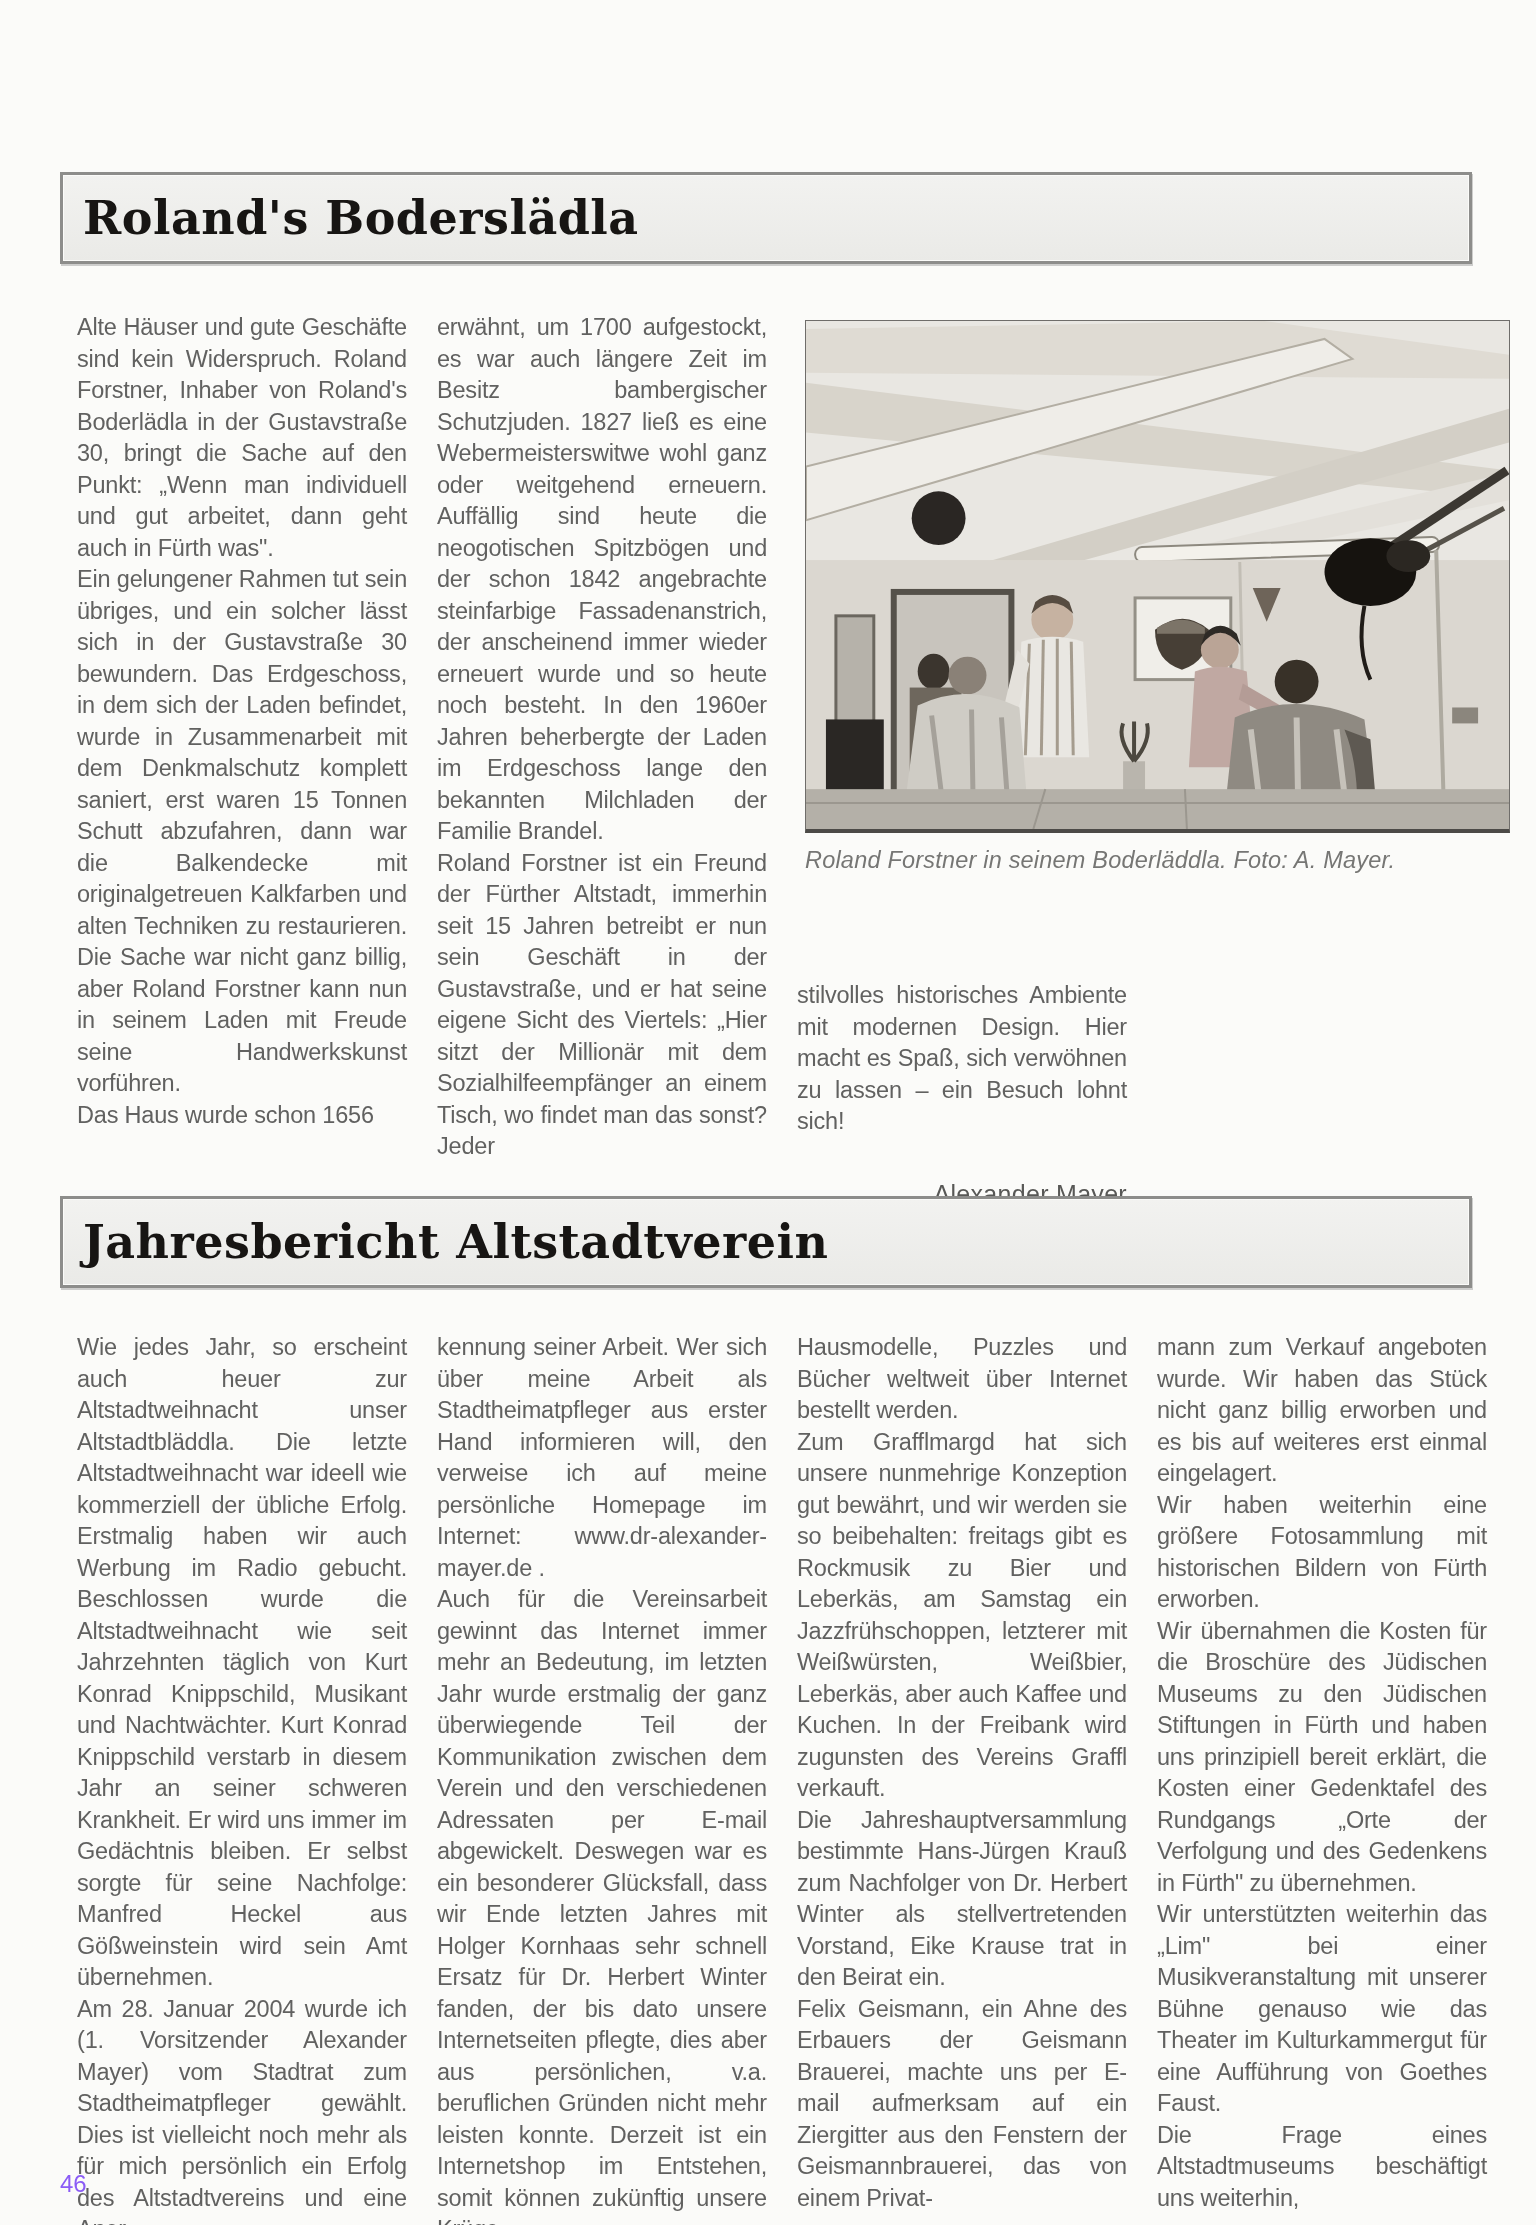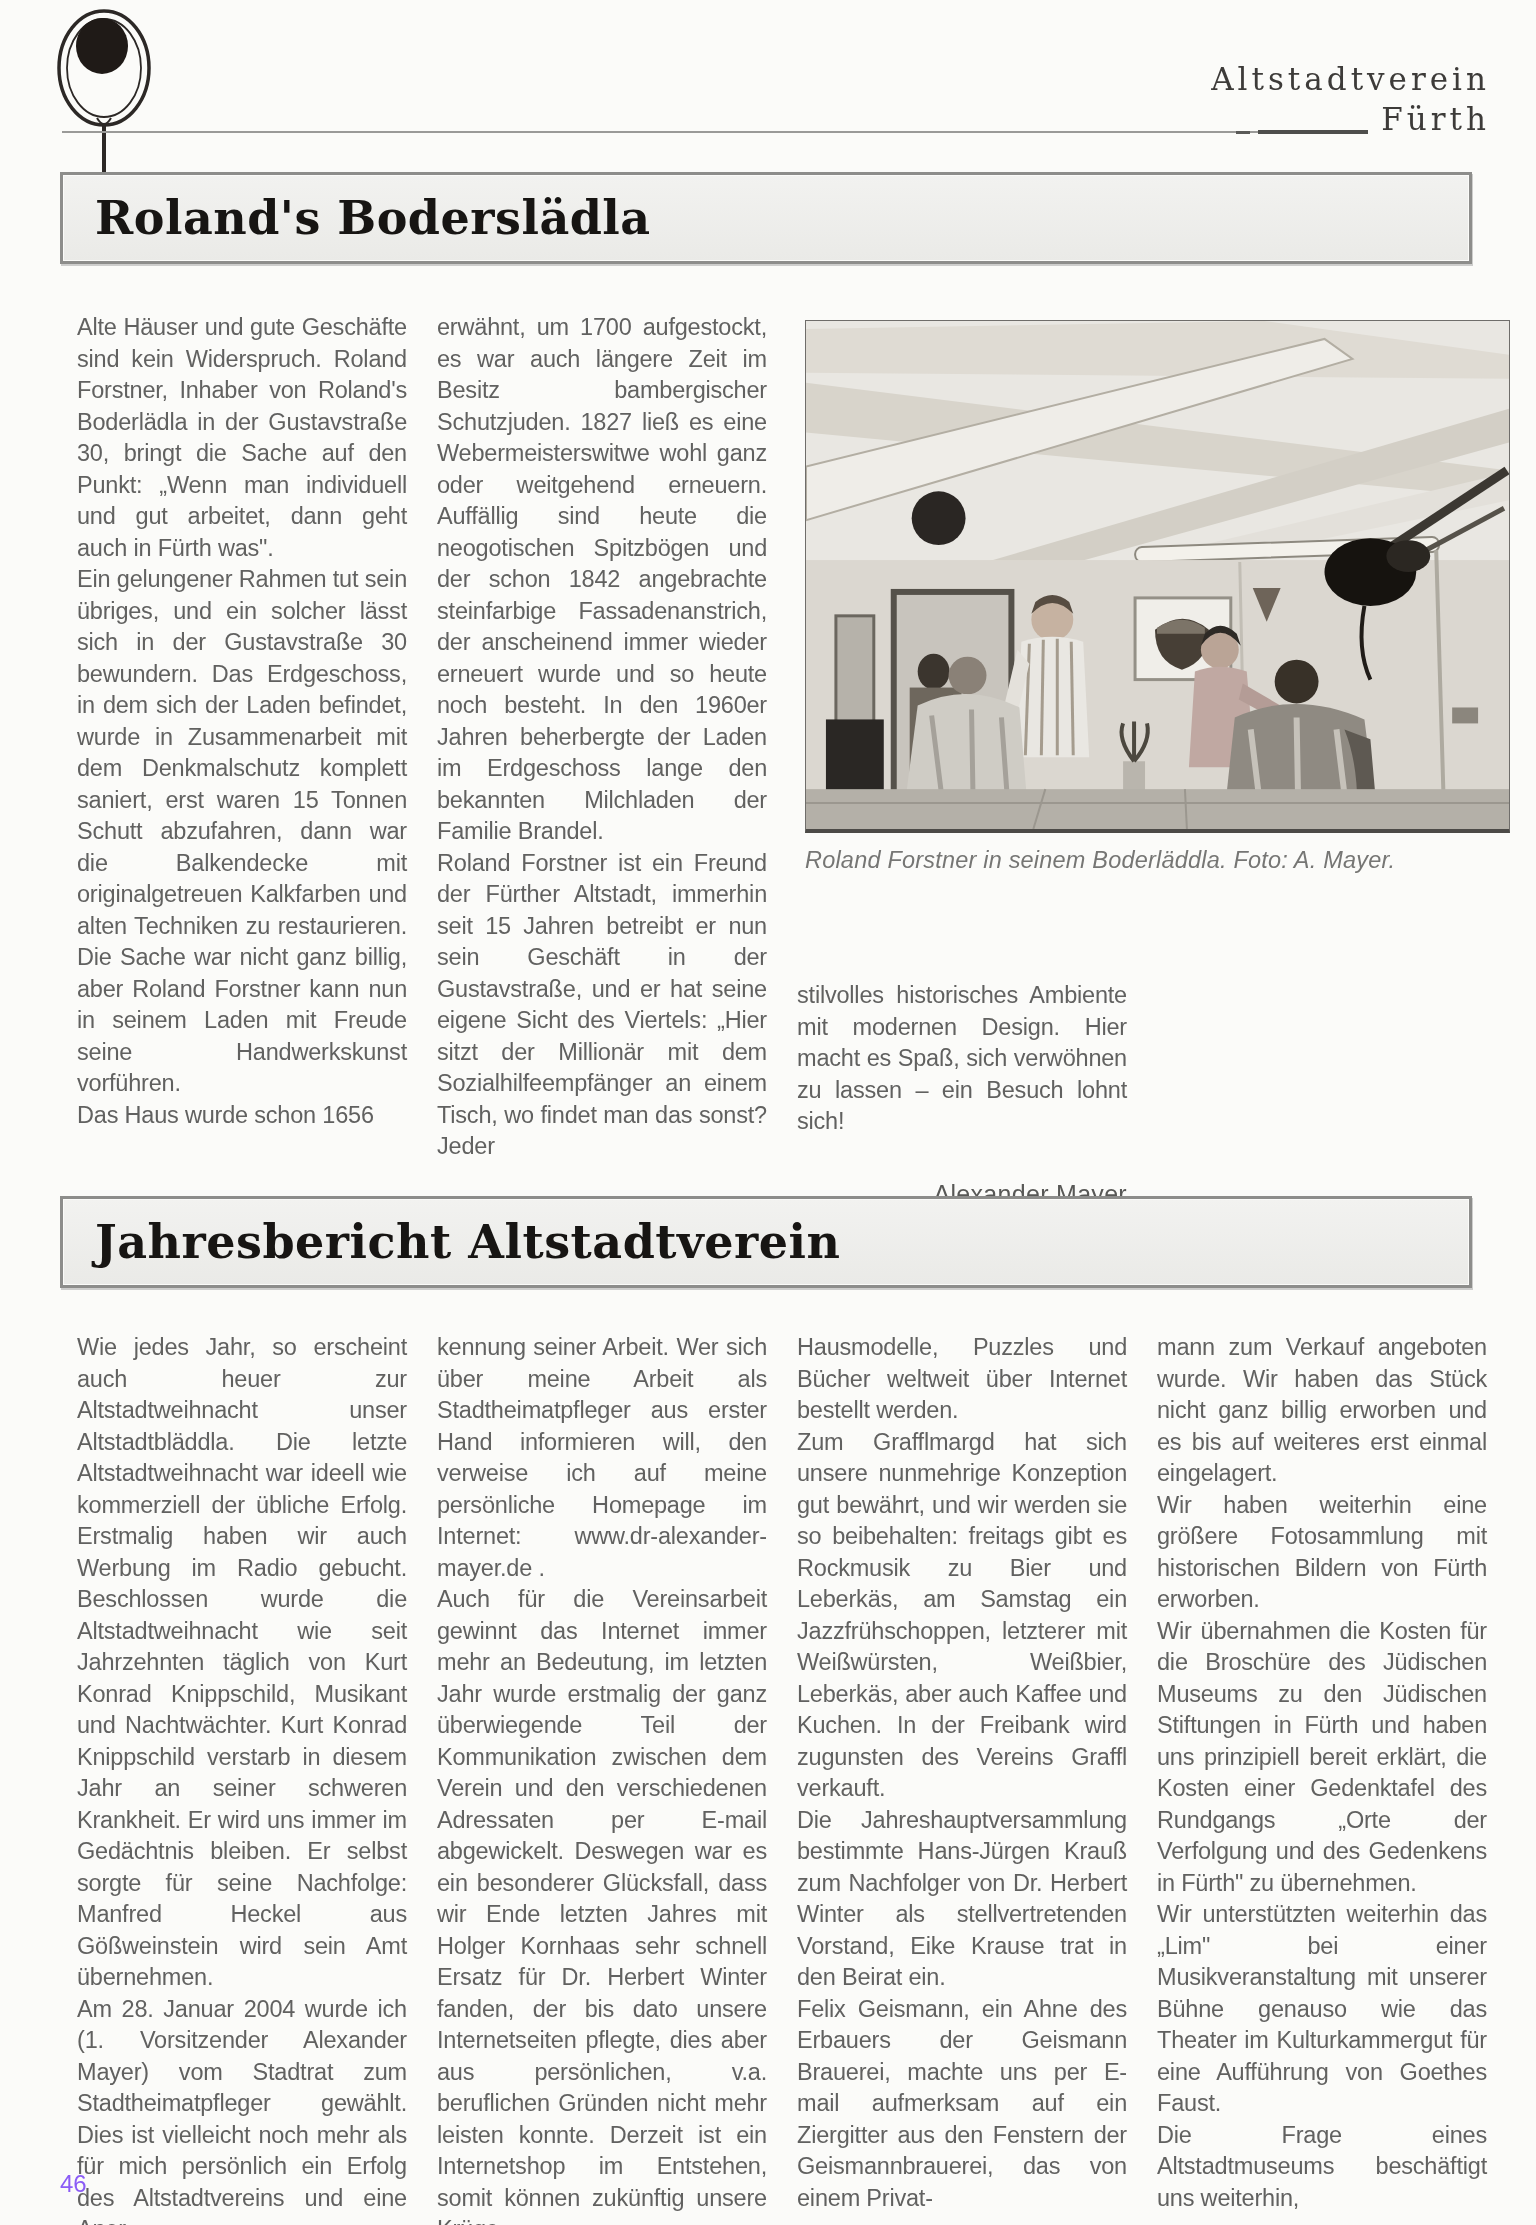--- a/index.html
+++ b/index.html
@@ -19,21 +19,21 @@
        border-top:2px solid #9a9a98;}
   .rule-dark{position:absolute;left:1258px;top:130px;width:110px;height:0;
        border-top:4px solid #4e4e4c;}
   .rule-dash{position:absolute;left:1236px;top:131px;width:14px;height:0;
        border-top:3px solid #5a5a58;}
   
   .title-box{
     position:absolute;left:60px;width:1412px;height:92px;box-sizing:border-box;
     border:3px solid #8d8d8b;background:linear-gradient(#f2f2f0,#eaeae7);
     box-shadow:1px 2px 0 rgba(120,120,120,.35), inset 0 0 0 1px #fbfbf9;
-    display:flex;align-items:center;padding-left:32px;
+    display:flex;align-items:center;padding-left:20px;
   }
   .title-box h1{
     margin:0;font-family:"DejaVu Serif",serif;font-weight:bold;
     font-size:46px;color:#171513;letter-spacing:.5px;
   }
   #tb1{top:172px;}
   #tb2{top:1196px;}
   
   .grid{position:absolute;left:77px;width:1410px;display:grid;
         grid-template-columns:repeat(4,1fr);column-gap:30px;}
@@ -54,36 +54,20 @@
   .caption{margin-top:10px;font-style:italic;font-size:23.5px;color:#767674;
       letter-spacing:.2px;}
   
   .pagenum{position:absolute;left:60px;top:2170px;font-size:24px;color:#8b5cf6;text-align:center;}
 </style>
 </head>
 <body>
 
 <div class="page">
 
-  <div class="hdr">
-    <svg class="logo" width="104" height="200" viewBox="0 0 104 200">
-      <ellipse cx="52" cy="62" rx="45" ry="57" fill="none" stroke="#2c2826" stroke-width="3.5"></ellipse>
-      <ellipse cx="52" cy="62" rx="37" ry="49" fill="none" stroke="#2c2826" stroke-width="1.8"></ellipse>
-      <ellipse cx="50" cy="40" rx="26" ry="28" fill="#1f1a17"></ellipse>
-      <path d="M52 119 L52 198" stroke="#2c2826" stroke-width="4"></path>
-      <path d="M45 112 Q52 124 59 112" fill="none" stroke="#2c2826" stroke-width="2"></path>
-    </svg>
-    <div class="org">
-      <div class="l1">Altstadtverein</div>
-      <div class="l2">Fürth</div>
-    </div>
-    <div class="rule-light"></div>
-    <div class="rule-dash"></div>
-    <div class="rule-dark"></div>
-  </div>
 
   <div class="title-box" id="tb1">
     <h1>Roland's Boderslädla</h1>
   </div>
 
   <div class="grid" id="a1body">
     <div class="coltext">Alte Häuser und gute Geschäfte sind kein Widerspruch. Roland Forstner, Inhaber von Roland's Boderlädla in der Gustavstraße 30, bringt die Sache auf den Punkt: „Wenn man individuell und gut arbeitet, dann geht auch in Fürth was".
 Ein gelungener Rahmen tut sein übriges, und ein solcher lässt sich in der Gustavstraße 30 bewundern. Das Erdgeschoss, in dem sich der Laden befindet, wurde in Zusammenarbeit mit dem Denkmalschutz komplett saniert, erst waren 15 Tonnen Schutt abzufahren, dann war die Balkendecke mit originalgetreuen Kalkfarben und alten Techniken zu restaurieren. Die Sache war nicht ganz billig, aber Roland Forstner kann nun in seinem Laden mit Freude seine Handwerkskunst vorführen.
 Das Haus wurde schon 1656</div>
     <div class="coltext">erwähnt, um 1700 aufgestockt, es war auch längere Zeit im Besitz bambergischer Schutzjuden. 1827 ließ es eine Webermeisterswitwe wohl ganz oder weitgehend erneuern. Auffällig sind heute die neogotischen Spitzbögen und der schon 1842 angebrachte steinfarbige Fassadenanstrich, der anscheinend immer wieder erneuert wurde und so heute noch besteht. In den 1960er Jahren beherbergte der Laden im Erdgeschoss lange den bekannten Milchladen der Familie Brandel.

